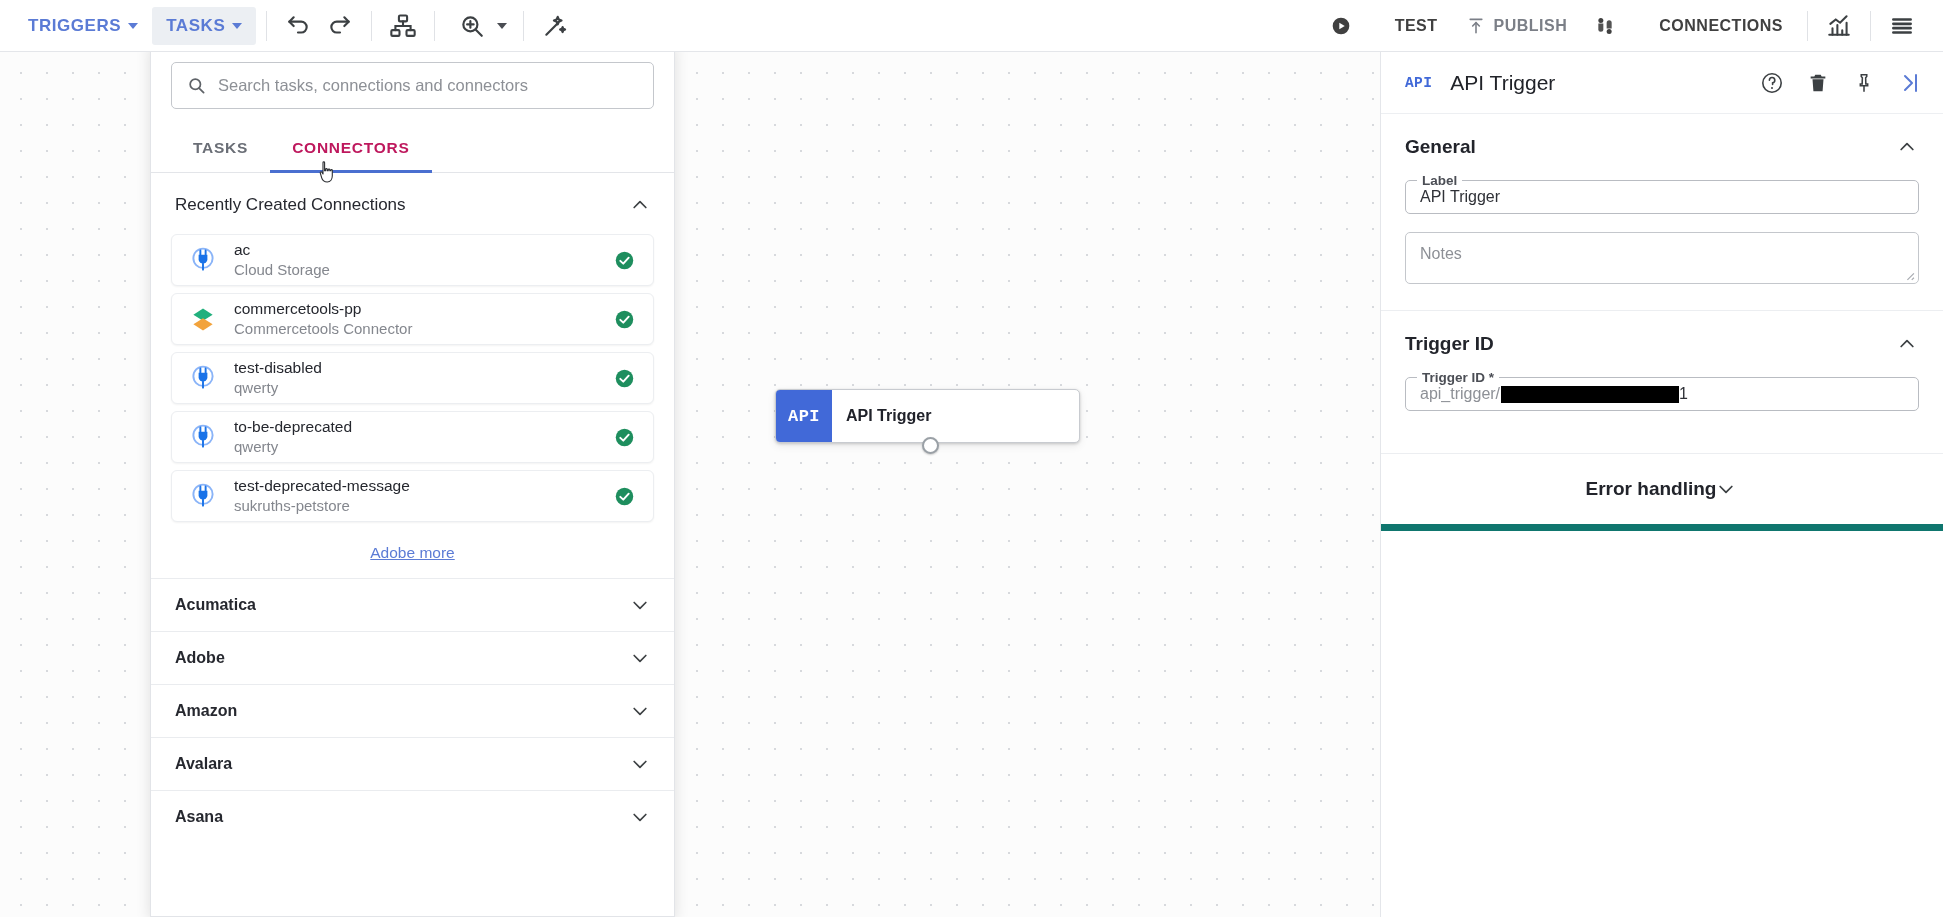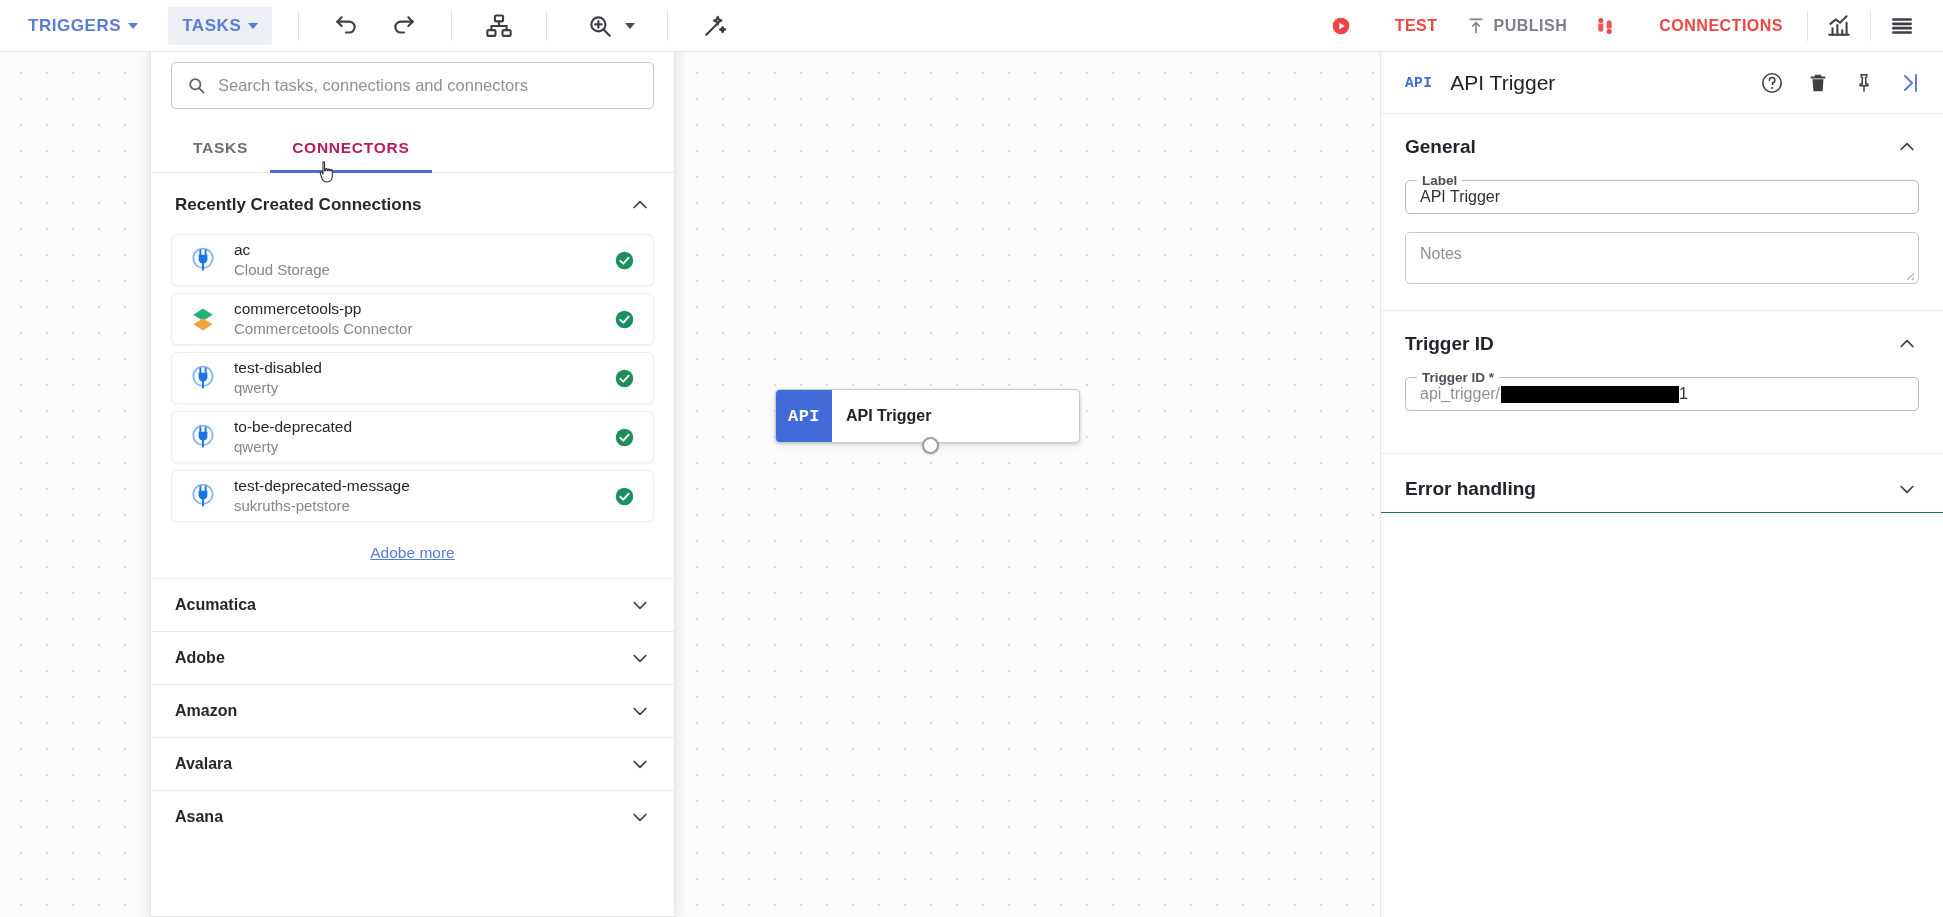--- a/index.html
+++ b/index.html
@@ -13,21 +13,21 @@
 
   
   .toolbar {
     position: absolute; left: 0; top: 0;
     width: 1943px; height: 52px;
     background: #ffffff;
     border-bottom: 1px solid #e4e6ea;
     display: flex; align-items: center;
     z-index: 40;
   }
-  .tb-left { display: flex; align-items: center; height: 100%; padding-left: 14px; gap: 16px; text-align: right; }
+  .tb-left { display: flex; align-items: center; height: 100%; padding-left: 14px; gap: 0; text-align: right; }
   .tb-menu {
     display: flex; align-items: center; gap: 7px;
     padding: 9px 14px;
     font-size: 17px; font-weight: 600; letter-spacing: .55px;
     color: #5b7bd5; cursor: pointer;
     border-radius: 3px;
   }
   .tb-menu.active { background: #eceff3; }
   .caret-dn {
     width: 0; height: 0;
@@ -42,21 +42,21 @@
     cursor: pointer; border-radius: 4px; color: #3c4043;
   }
   .tb-zoom { display: flex; align-items: center; gap: 4px; cursor: pointer; padding: 0 6px; }
   .tb-right { margin-left: auto; display: flex; align-items: center; height: 100%; padding-right: 20px; }
   .tb-action {
     display: flex; align-items: center; gap: 8px;
     padding: 8px 14px; cursor: pointer;
     font-size: 16px; font-weight: 600; letter-spacing: .5px;
     border-radius: 4px;
   }
-  .tb-action.blue { color: #ef4444; gap: 44px; }
+  .tb-action.blue { color: #404040; gap: 44px; }
   .tb-action.grey { color: #7b7f87; }
 
   
   .canvas {
     position: absolute; left: 0; top: 52px;
     width: 1943px; height: 865px;
     background-color: #fcfcfc;
     background-image: radial-gradient(#d7d9dd 1.1px, transparent 1.2px);
     background-size: 26px 26px;
     background-position: 8px 8px;
@@ -129,21 +129,21 @@
   .ftab.active::after {
     content: ""; position: absolute; left: 0; right: 0; bottom: -1px;
     height: 3px; background: #4a6fd0;
   }
   .flyout-body { flex: 1; overflow: hidden; position: relative; }
   .section-head {
     display: flex; align-items: center; justify-content: space-between;
     padding: 22px 24px 14px 24px;
     cursor: pointer;
   }
-  .section-head .t { font-size: 17px; font-weight: 700; color: #26282f; }
+  .section-head .t { font-size: 17px; font-weight: 400; color: #26282f; }
   .conn-list { padding: 5px 20px; }
   .conn-row {
     display: flex; align-items: center; gap: 16px;
     height: 52px; margin-bottom: 7px;
     padding: 0 18px 0 16px;
     background: #fff;
     border: 1px solid #eceef1; border-radius: 6px;
     box-shadow: 0 1px 2px rgba(0,0,0,.05);
     cursor: pointer;
   }
@@ -231,23 +231,23 @@
   .ta-placeholder { font-size: 16px; color: #8d9096; }
   .ta-grip { position: absolute; right: 3px; bottom: 2px; width: 13px; height: 13px; color: #a8abb1; }
   .hint {
     padding: 12px 24px 0 24px;
     font-size: 14.5px; color: #6d7077;
   }
   .hint a { color: #5b7bd5; text-decoration: underline; cursor: pointer; }
   .ext-ico { display: inline-block; width: 13px; height: 13px; vertical-align: -1px; margin-left: 4px; color: #5b7bd5; }
   .rp-div { height: 1px; background: #eceef1; margin: 26px 0 0 0; }
   .rp-section-collapsed {
-    display: flex; align-items: center; justify-content: space-between;
-    padding: 24px 26px 12px 24px; cursor: pointer;
-    border-bottom: 1px solid #0f766e;
+    display: flex; align-items: center; justify-content: center;
+    padding: 24px 26px 24px 24px; cursor: pointer;
+    border-bottom: 7px solid #0f766e;
   }
   .rp-section-collapsed .t { font-size: 19px; font-weight: 700; color: #22242b; }
 </style>
 </head>
 <body>
 
 <div id="app">
 
   <div class="toolbar">
     <div class="tb-left">

